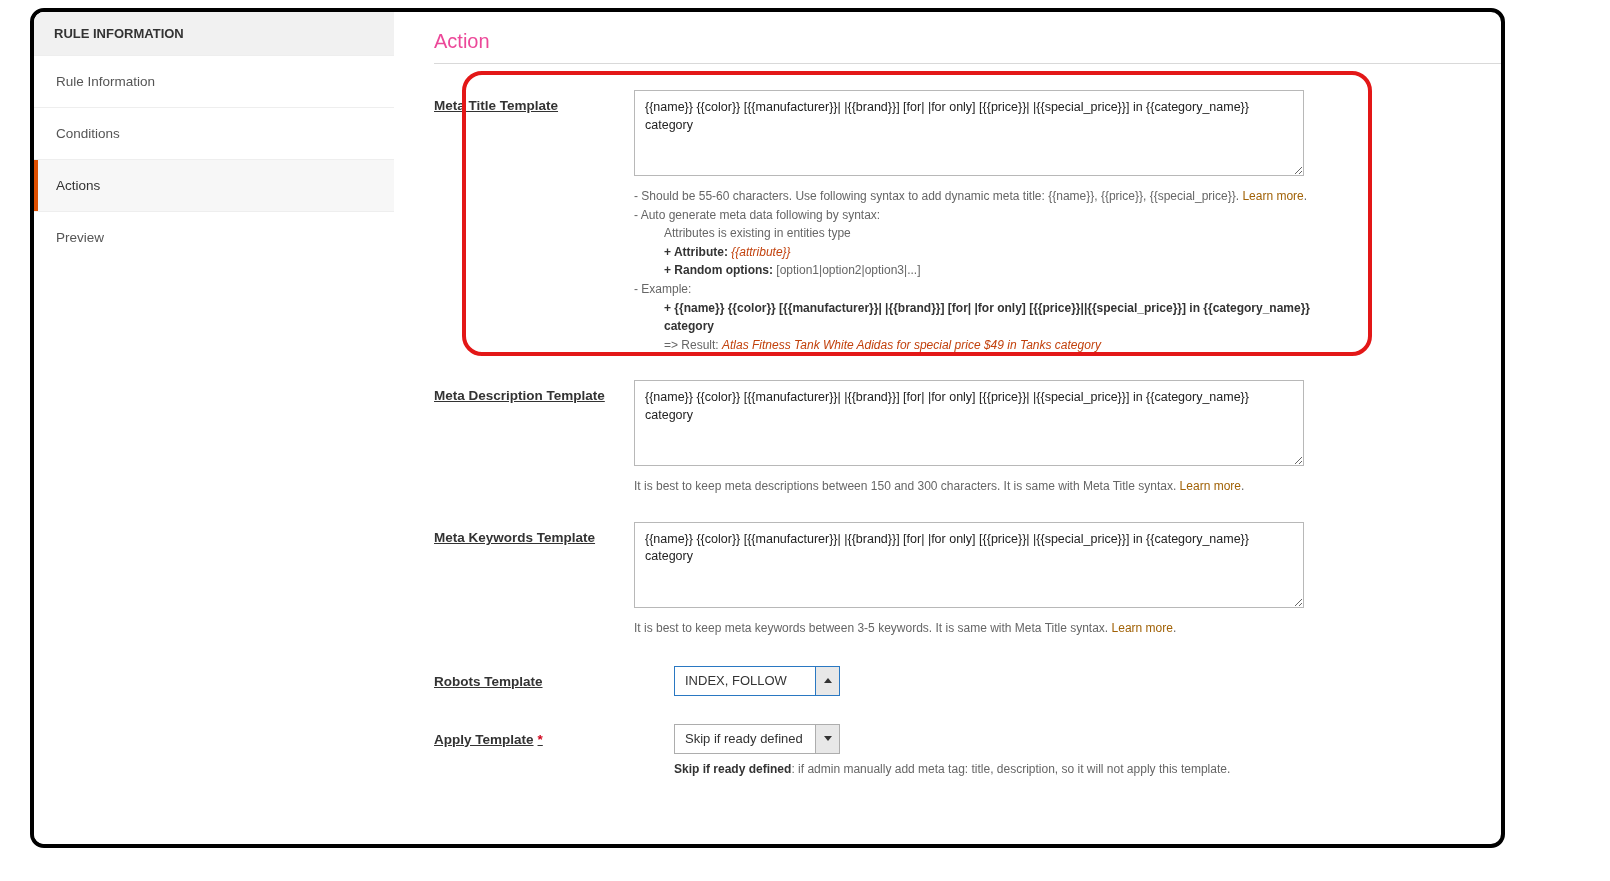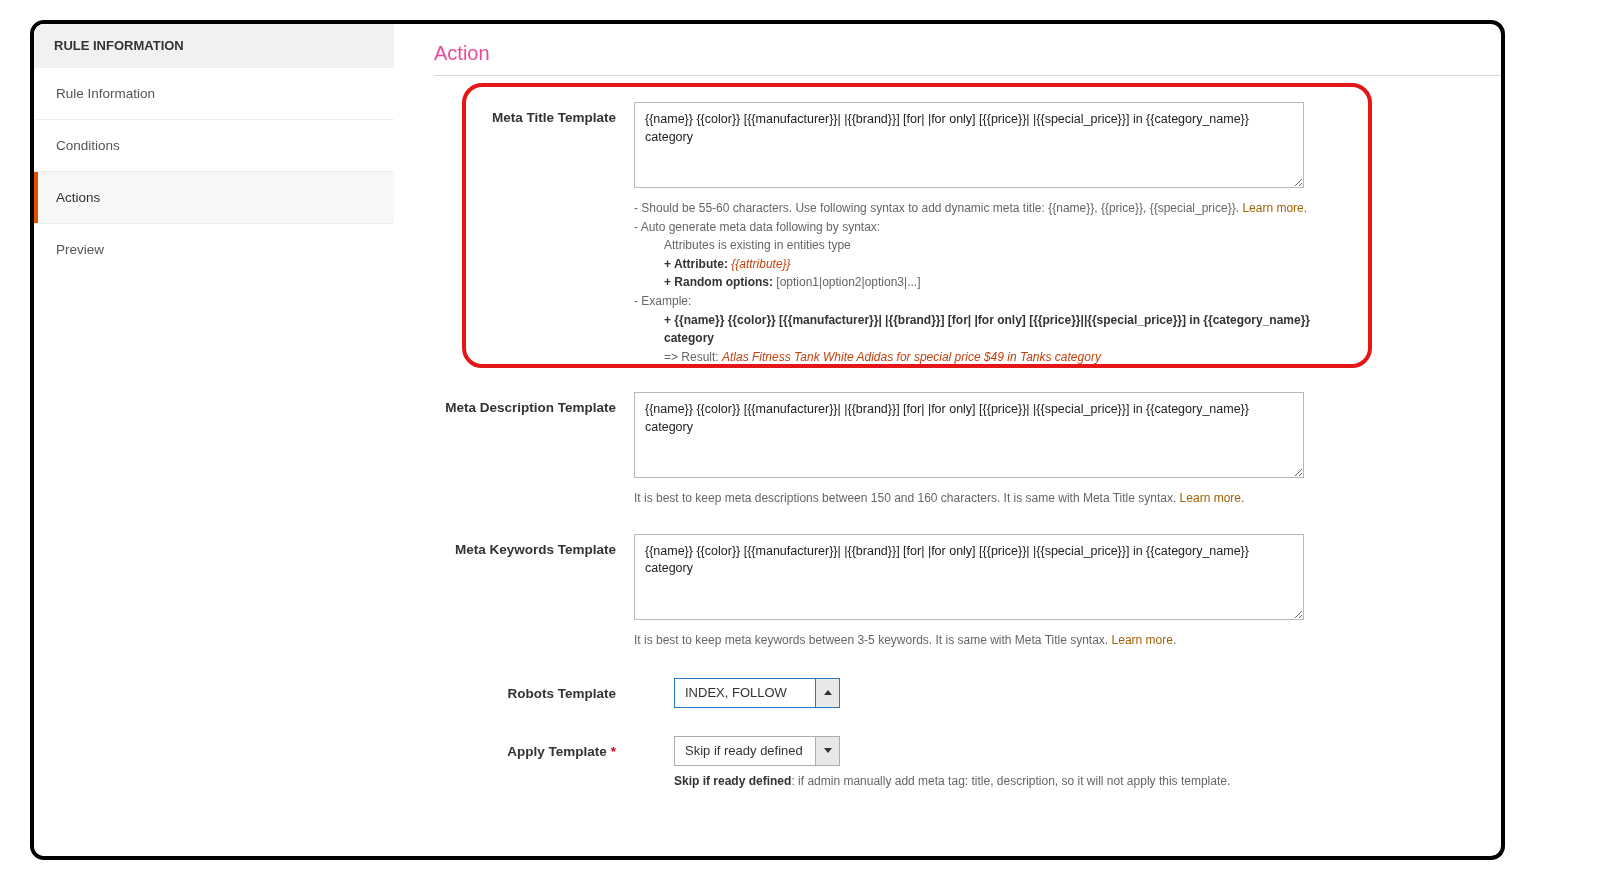--- a/index.html
+++ b/index.html
@@ -6,21 +6,21 @@
   html, body {
     margin: 0; padding: 0;
     font-family: "Helvetica Neue", Arial, sans-serif;
     font-size: 13px;
     color: #333;
     background: #fff;
   }
   .outer-frame {
     width: 1610px; height: 881px;
     position: relative;
-    padding: 20px 30px;
+    padding: 8px 30px;
   }
   .page-border {
     width: 1475px; height: 840px;
     border: 4px solid #000;
     border-radius: 14px;
     overflow: hidden;
     position: relative;
     background: #fff;
   }
   .layout {
@@ -83,27 +83,28 @@
   }
 
   .form-row {
     display: flex;
     align-items: flex-start;
     margin-top: 26px;
   }
   .form-row.tight { margin-top: 28px; gap: 40px; }
   .label-col {
     width: 200px;
-    text-align: right;
+    text-align: left;
     padding-right: 18px;
     padding-top: 8px;
     font-weight: 600;
     color: #333;
     font-size: 13.5px;
     flex-shrink: 0;
+    text-decoration: underline;
   }
   .field-col {
     flex: 1;
     min-width: 0;
     padding-right: 120px;
   }
   textarea.template-area {
     width: 670px;
     height: 86px;
     border: 1px solid #b8b8b8;
@@ -221,21 +222,21 @@
               <span class="indent1"><span>=&gt; Result: </span><span class="italic">Atlas Fitness Tank White Adidas for special price $49 in Tanks category</span></span>
             </div>
           </div>
         </div>
 
         <div class="form-row">
           <div class="label-col">Meta Description Template</div>
           <div class="field-col">
             <textarea class="template-area" style="">{{name}} {{color}} [{{manufacturer}}| |{{brand}}] [for| |for only] [{{price}}| |{{special_price}}] in {{category_name}} category</textarea>
             <div class="help-block">
-              <span>It is best to keep meta descriptions between 150 and 160 characters. It is same with Meta Title syntax. </span>
+              <span>It is best to keep meta descriptions between 150 and 300 characters. It is same with Meta Title syntax. </span>
               <a>Learn more</a>.
             </div>
           </div>
         </div>
 
         <div class="form-row">
           <div class="label-col">Meta Keywords Template</div>
           <div class="field-col">
             <textarea class="template-area" style="">{{name}} {{color}} [{{manufacturer}}| |{{brand}}] [for| |for only] [{{price}}| |{{special_price}}] in {{category_name}} category</textarea>
             <div class="help-block">

